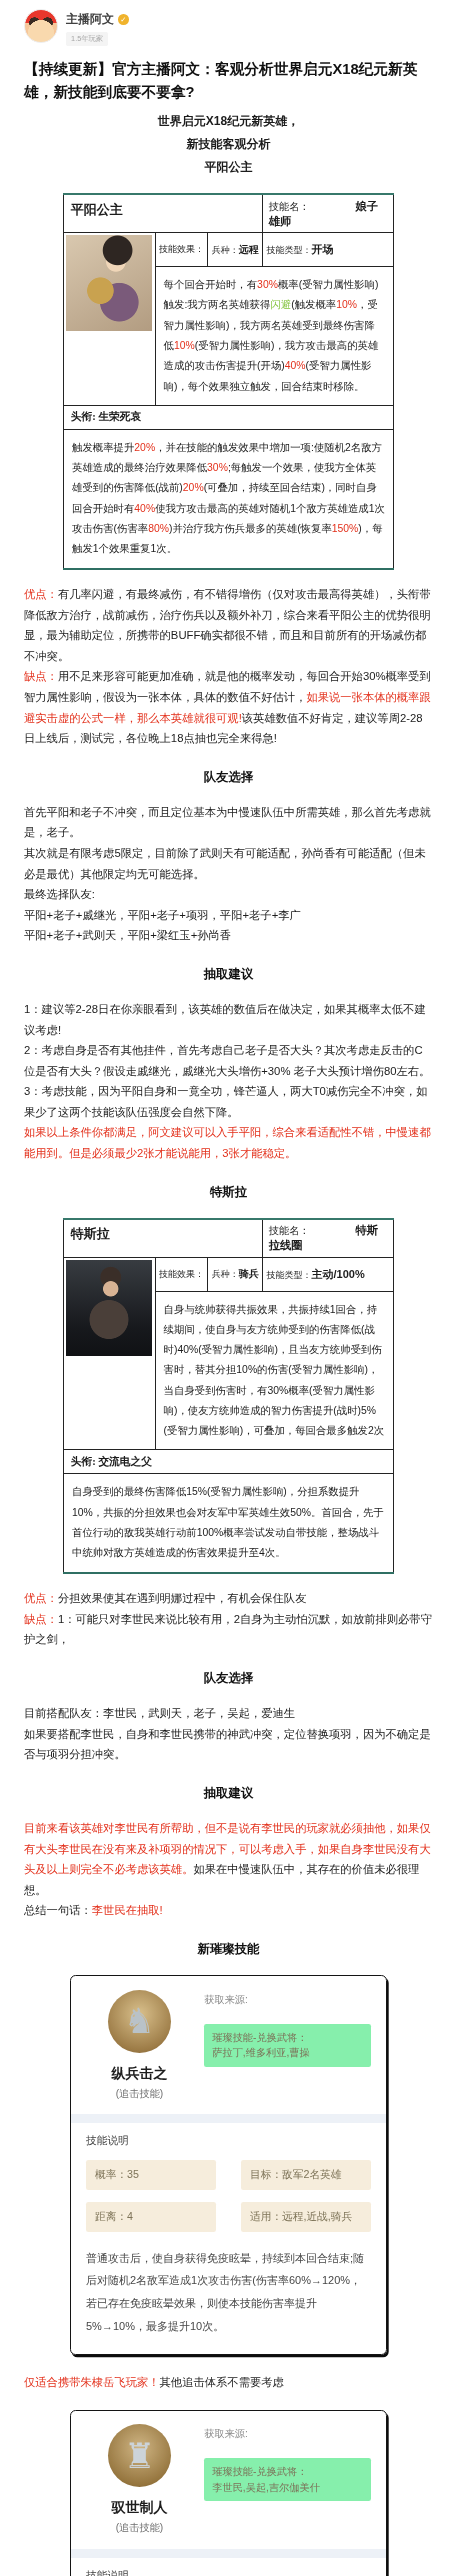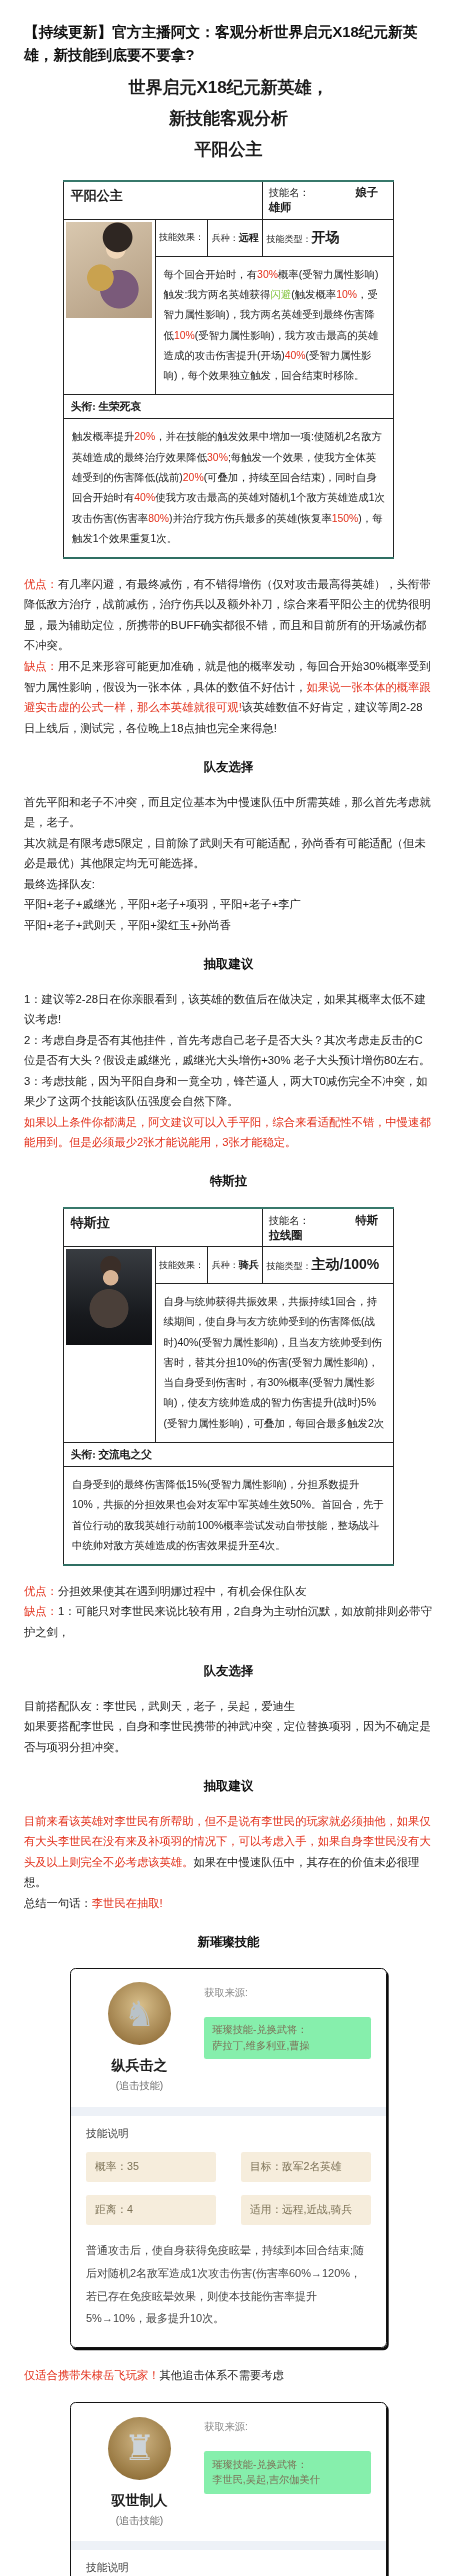--- a/index.html
+++ b/index.html
@@ -14,38 +14,38 @@
       radial-gradient(circle at 30% 40%, #3a2b22 0 18%, transparent 19%),
       radial-gradient(circle at 70% 40%, #3a2b22 0 18%, transparent 19%),
       linear-gradient(180deg,#e8372c 0 40%, #f6c79a 40%);}
   .uline{display:flex;align-items:center;gap:4px;margin-top:2.3px;}
   .uname{font-size:12px;font-weight:bold;color:#404040;}
   .vbadge{width:10.7px;height:10.7px;border-radius:50%;background:#f0b32c;color:#fff;font-size:7.3px;
     font-weight:bold;display:flex;align-items:center;justify-content:center;}
   .pbadge{display:inline-block;background:#f4f4f4;color:#a6a6a6;font-size:7.3px;padding:1.7px 5.1px;border-radius:1.7px;margin-top:4px;}
 
   .post-title{font-size:14.7px;font-weight:bold;line-height:1.55;color:#111;margin:12.4px 0 8px;}
-  .center-line{text-align:center;font-weight:bold;font-size:17px;line-height:1.55;margin:4.5px 0;}
+  .center-line{text-align:center;font-weight:bold;font-size:12px;line-height:1.55;margin:4.5px 0;}
   h2.sec{font-size:12.4px;font-weight:bold;text-align:center;margin:20.3px 0 16px;color:#111;}
 
   .p{font-size:11.3px;line-height:1.82;margin:0;}
   .c-r{color:#e3301b;}
   .c-g{color:#85c440;}
 
   
   .hero-table{width:331px;margin:17px auto 14.7px auto;}
   .hero-table table{border-collapse:collapse;width:100%;border:1.1px solid #232323;
     border-top:2.8px solid #37786b;border-bottom:2.3px solid #2f6f63;}
   .hero-table td{border:1.1px solid #232323;padding:3.4px 5.6px;vertical-align:top;}
   td.hname{font-size:13px;font-weight:bold;padding:5.1px 6.8px;}
   td.hsk{font-size:10.2px;vertical-align:middle;}
   td.hsk b{font-size:11.3px;padding-left:46px;}
   td.hlbl{font-size:9px;white-space:nowrap;vertical-align:middle;padding:9px 3.4px;}
   td.hlbl b{font-size:10px;}
-  td.hlbl b.big{font-size:14px;}
+  td.hlbl b.big{font-size:11px;}
   td.hdesc{font-size:10.4px;line-height:1.95;padding:8px 8px;}
   td.httl{font-size:10.7px;font-weight:bold;padding:4.5px 6.8px;font-family:Liberation Serif, serif;}
   td.himg{width:86px;padding:2.3px;}
   .portrait{width:100%;height:100%;min-height:96px;}
   .portrait-py{background:
       radial-gradient(circle at 60% 16%, #2e2622 0 15%, transparent 16%),
       radial-gradient(circle at 58% 28%, #f0d6b8 0 11%, transparent 12%),
       radial-gradient(circle at 40% 58%, #c9a24f 0 17%, transparent 18%),
       radial-gradient(circle at 62% 70%, #7a5a7a 0 22%, transparent 23%),
       linear-gradient(150deg,#d9c8af,#b29c81);}
@@ -74,20 +74,30 @@
   .skill-exp{font-size:10.7px;color:#3f3f3f;margin:2.3px 0 11.3px;}
   .stats{display:grid;grid-template-columns:1fr 1fr;gap:12.4px 25px;}
   .stat{background:#f6eddc;border-radius:2.3px;padding:8px 9px;font-size:10.7px;color:#7d7357;}
   .card-desc{margin-top:14.7px;font-size:11px;line-height:2.05;color:#474747;}
 </style>
 </head>
 <body>
 
 <div class="wrap">
 
+  <div class="profile">
+    <div class="avatar"></div>
+    <div>
+      <div class="uline">
+        <span class="uname">主播阿文</span>
+        <span class="vbadge">✓</span>
+      </div>
+      <span class="pbadge">1.5年玩家</span>
+    </div>
+  </div>
 
   <div class="post-title">【持续更新】官方主播阿文：客观分析世界启元X18纪元新英雄，新技能到底要不要拿?</div>
 
   <div class="center-line">世界启元X18纪元新英雄，</div>
   <div class="center-line">新技能客观分析</div>
   <div class="center-line">平阳公主</div>
 
   <div class="hero-table">
     <table>
       <colgroup>

